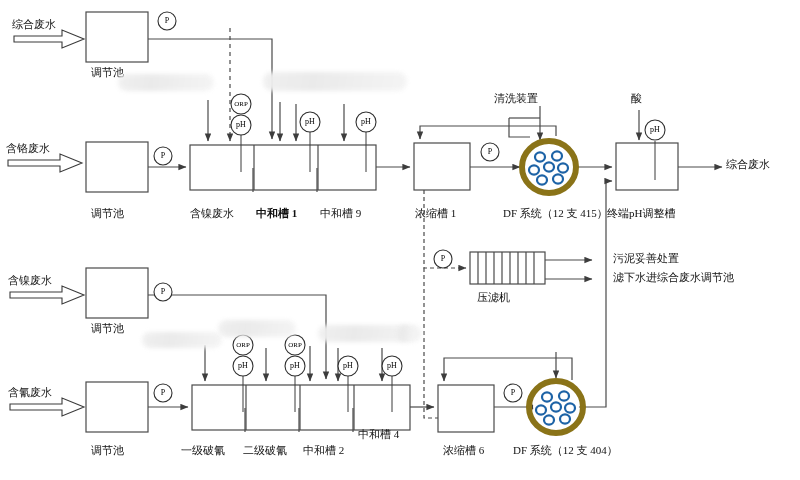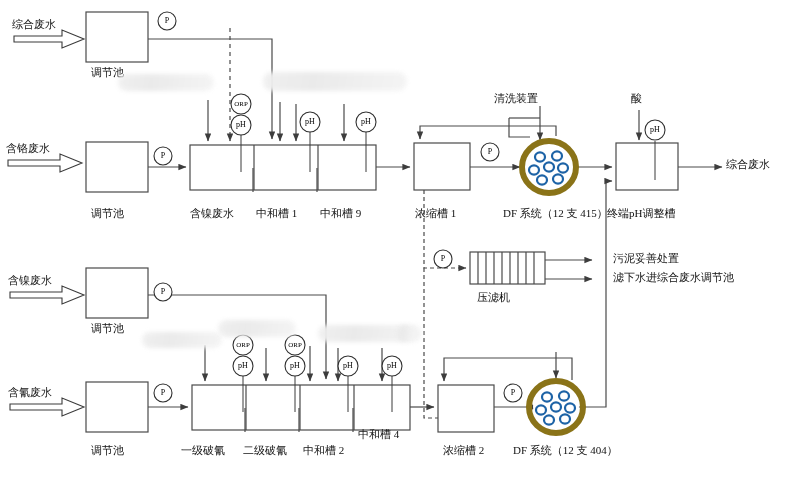--- a/index.html
+++ b/index.html
@@ -201,32 +201,32 @@
 <div class="lbl" style="left:6px;top:142px;">含铬废水</div>
 <div class="lbl" style="left:8px;top:274px;">含镍废水</div>
 <div class="lbl" style="left:8px;top:386px;">含氰废水</div>
 
 <div class="lbl" style="left:91px;top:66px;">调节池</div>
 <div class="lbl" style="left:91px;top:207px;">调节池</div>
 <div class="lbl" style="left:91px;top:322px;">调节池</div>
 <div class="lbl" style="left:91px;top:444px;">调节池</div>
 
 <div class="lbl" style="left:190px;top:207px;">含镍废水</div>
-<div class="lbl" style="left:256px;top:207px;">中和槽 1</div>
+<div class="lbl" style="left:256px;top:207px;font-weight:bold;">中和槽 1</div>
 <div class="lbl" style="left:320px;top:207px;">中和槽 9</div>
 
 <div class="lbl" style="left:181px;top:444px;text-align:right;">一级破氰</div>
 <div class="lbl" style="left:243px;top:444px;">二级破氰</div>
 <div class="lbl" style="left:303px;top:444px;">中和槽 2</div>
 <div class="lbl" style="left:358px;top:428px;">中和槽 4</div>
 
 <div class="lbl" style="left:415px;top:207px;">浓缩槽 1</div>
 <div class="lbl" style="left:503px;top:207px;">DF 系统（12 支 415）</div>
 <div class="lbl" style="left:607px;top:207px;">终端pH调整槽</div>
-<div class="lbl" style="left:443px;top:444px;">浓缩槽 2</div>
+<div class="lbl" style="left:443px;top:444px;">浓缩槽 6</div>
 <div class="lbl" style="left:513px;top:444px;">DF 系统（12 支 404）</div>
 <div class="lbl" style="left:477px;top:291px;">压滤机</div>
 
 <div class="lbl" style="left:494px;top:92px;">清洗装置</div>
 <div class="lbl" style="left:631px;top:92px;">酸</div>
 
 <div class="lbl" style="left:726px;top:158px;">综合废水</div>
 <div class="lbl" style="left:613px;top:252px;">污泥妥善处置</div>
 <div class="lbl" style="left:613px;top:271px;">滤下水进综合废水调节池</div>
 

